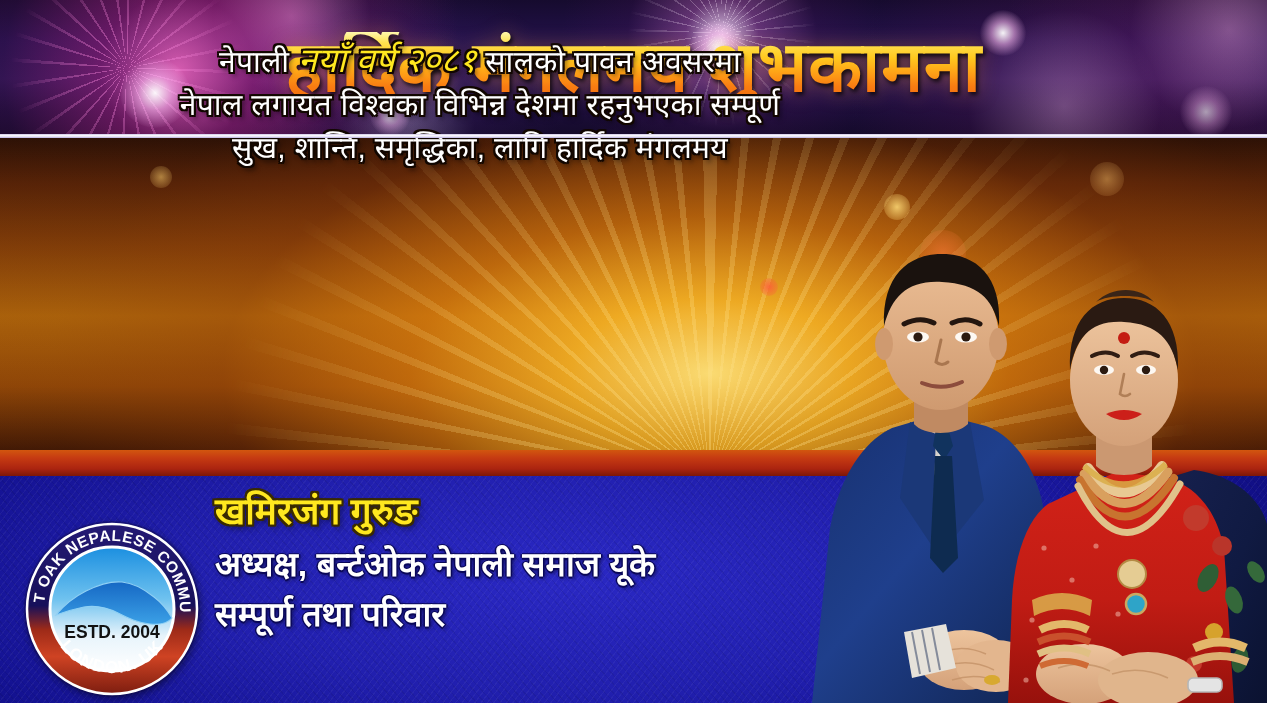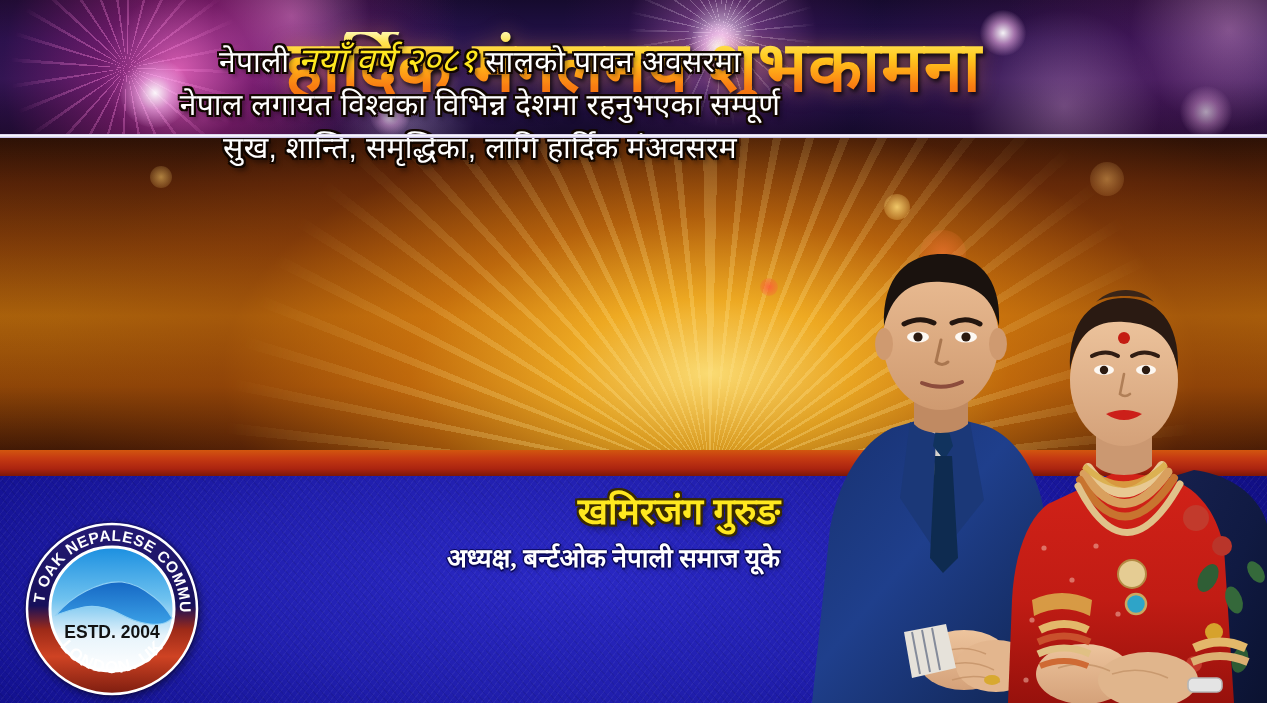--- a/index.html
+++ b/index.html
@@ -159,45 +159,44 @@
     overflow: hidden;
     background:
       repeating-linear-gradient(128deg, rgba(255,255,255,0.045) 0px, rgba(255,255,255,0.045) 1px, rgba(0,0,0,0) 1px, rgba(0,0,0,0) 5px),
       repeating-linear-gradient(48deg, rgba(0,0,0,0.07) 0px, rgba(0,0,0,0.07) 1px, rgba(0,0,0,0) 1px, rgba(0,0,0,0) 6px),
       radial-gradient(ellipse 70% 120% at 45% 45%, #2a28c4 0%, #211fae 42%, #141292 75%, #0d0b72 100%);
   }
   .sign-block {
     position: absolute;
     left: 215px; top: 487px;
     width: 565px;
-    text-align: right;
+    text-align: left;
     z-index: 7;
   }
   .sign-name {
     font-size: 37px;
     font-weight: bold;
     color: #ffe81f;
     line-height: 1.33;
     white-space: nowrap;
     text-shadow:
       -2px 0 0 #3a2b00, 2px 0 0 #3a2b00, 0 -2px 0 #3a2b00, 0 2px 0 #3a2b00,
       2px 2px 0 #3a2b00, -2px 2px 0 #3a2b00, 2px -2px 0 #3a2b00, -2px -2px 0 #3a2b00,
       3px 4px 6px rgba(0,0,0,0.55);
   }
   .sign-role {
-    font-size: 26px;
+    font-size: 34px;
     font-weight: bold;
     color: #ffffff;
     line-height: 1.30;
     white-space: nowrap;
     margin-top: 6px;
     text-shadow:
       -1.5px 0 0 #0a0858, 1.5px 0 0 #0a0858, 0 -1.5px 0 #0a0858, 0 1.5px 0 #0a0858,
       2px 2px 4px rgba(0,0,0,0.55);
-    font-family: Liberation Serif, serif;
   }
 
   
   .logo {
     position: absolute;
     left: 22px; top: 519px;
     width: 180px; height: 180px;
     z-index: 8;
     filter: drop-shadow(2px 3px 4px rgba(0,0,0,0.45));
   }
@@ -237,30 +236,31 @@
     <div class="bokeh" style="left:760px;top:140px;width:18px;height:18px;background:radial-gradient(circle,rgba(255,90,60,.8),rgba(255,90,60,0));"></div>
     <div class="bokeh" style="left:150px;top:28px;width:22px;height:22px;background:radial-gradient(circle,rgba(255,210,110,.55),rgba(255,170,40,0));"></div>
     <div class="bokeh" style="left:1090px;top:24px;width:34px;height:34px;background:radial-gradient(circle,rgba(255,200,110,.45),rgba(255,160,40,0));"></div>
   </div>
 
   <div class="msg-block">
     <div class="msg-line">
       <span>नेपाली </span><span class="hl">नयाँ वर्ष २०८१</span><span> सालको पावन अवसरमा</span>
     </div>
     <div class="msg-line">नेपाल लगायत विश्वका विभिन्न देशमा रहनुभएका सम्पूर्ण</div>
-    <div class="msg-line">सुख, शान्ति, समृद्धिका, लागि हार्दिक मंअवसरम</div>
+    <div class="msg-line">सुख, शान्ति, समृद्धिका, लागि हार्दिक मंगलमय</div>
   </div>
 
   <div class="redband"></div>
 
   <div class="bottom"></div>
 
   <div class="sign-block">
     <div class="sign-name">खमिरजंग गुरुङ</div>
     <div class="sign-role">अध्यक्ष, बर्न्टओक नेपाली समाज यूके</div>
+    <div class="sign-role">सम्पूर्ण तथा परिवार</div>
   </div>
 
   <div class="logo">
     <svg viewBox="0 0 180 180" width="180" height="180">
       <defs>
         <path id="arcTop" d="M 22,90 A 68,68 0 0 1 158,90" fill="none"></path>
         <path id="arcBot" d="M 26,90 A 64,64 0 0 0 154,90" fill="none"></path>
         <linearGradient id="ringGrad" x1="0" y1="0" x2="0" y2="1">
           <stop offset="0%" stop-color="#241a74"></stop>
           <stop offset="48%" stop-color="#17105a"></stop>

